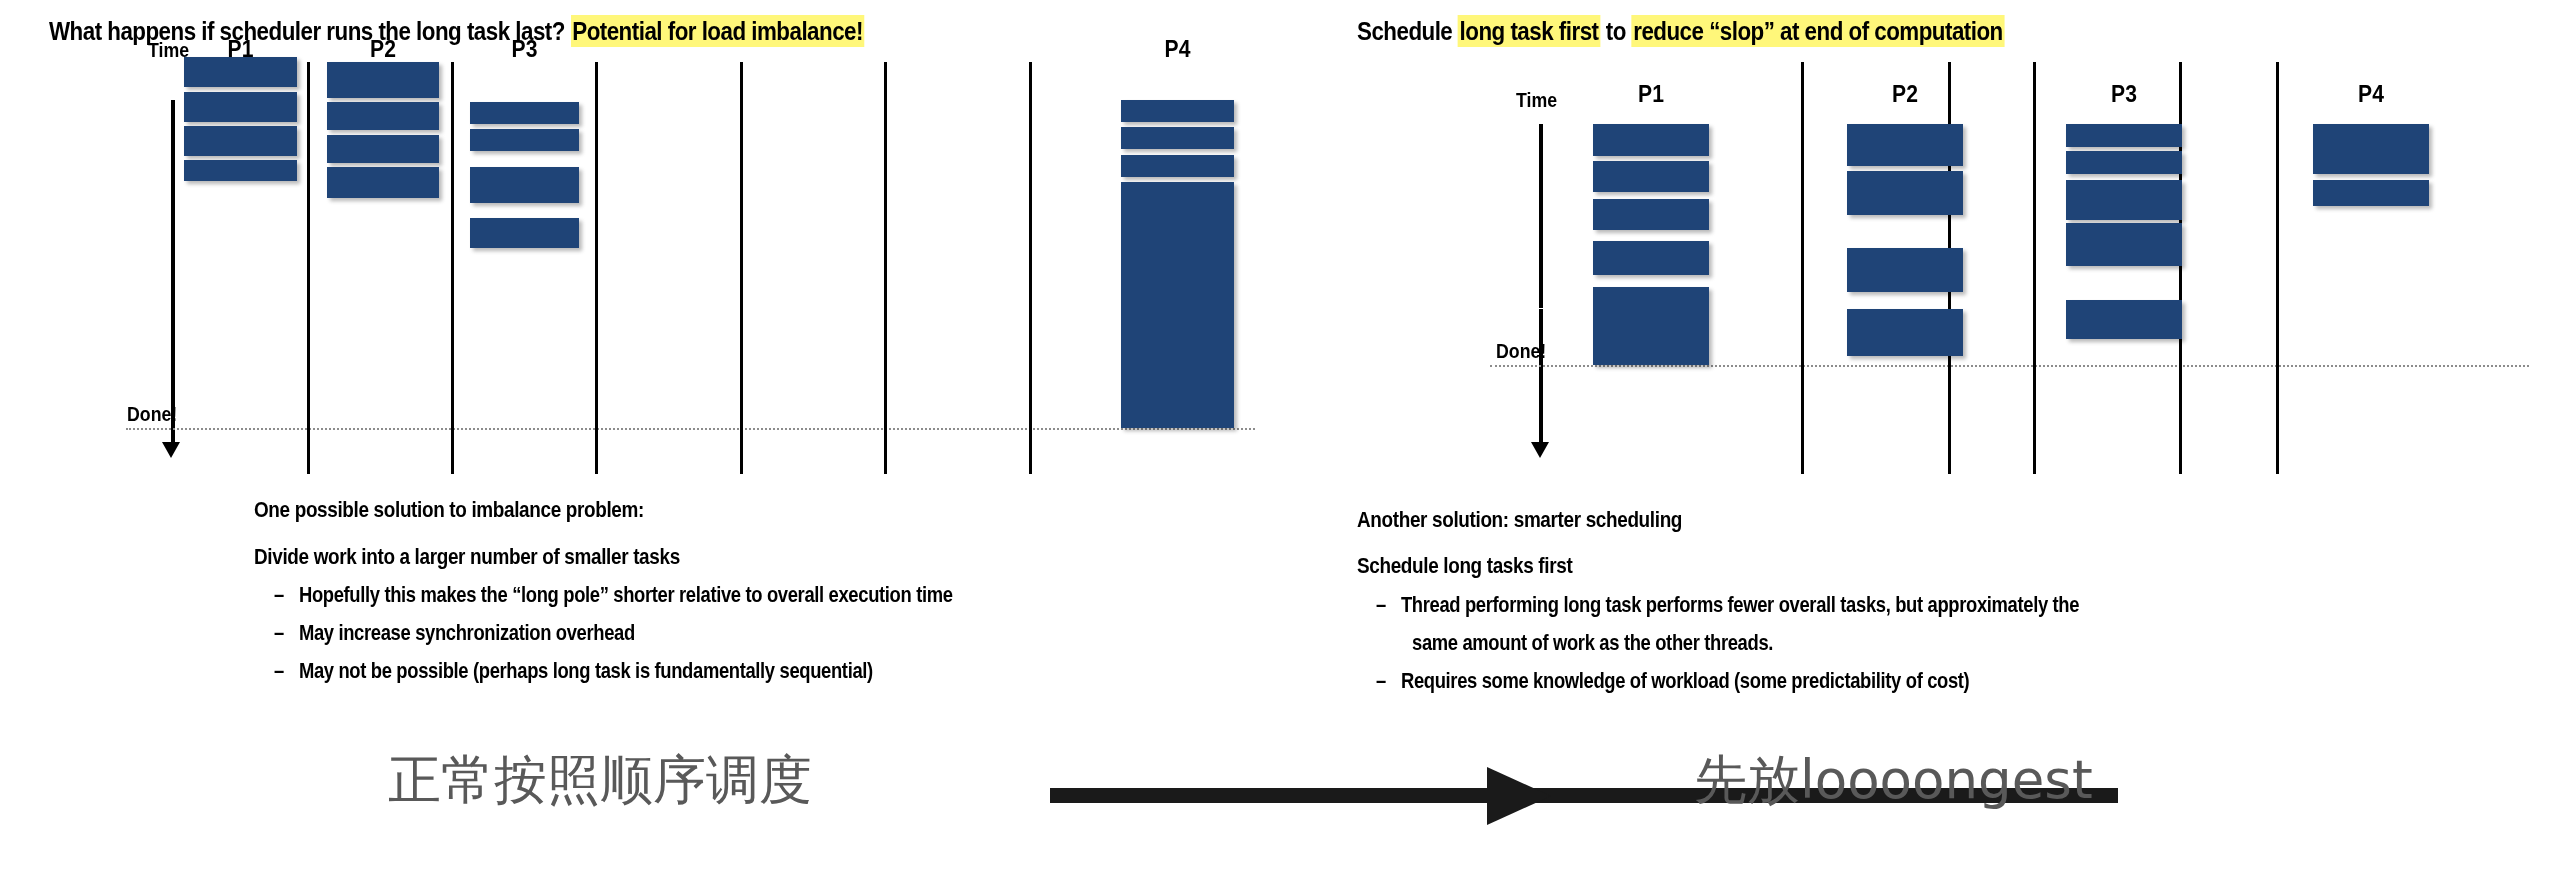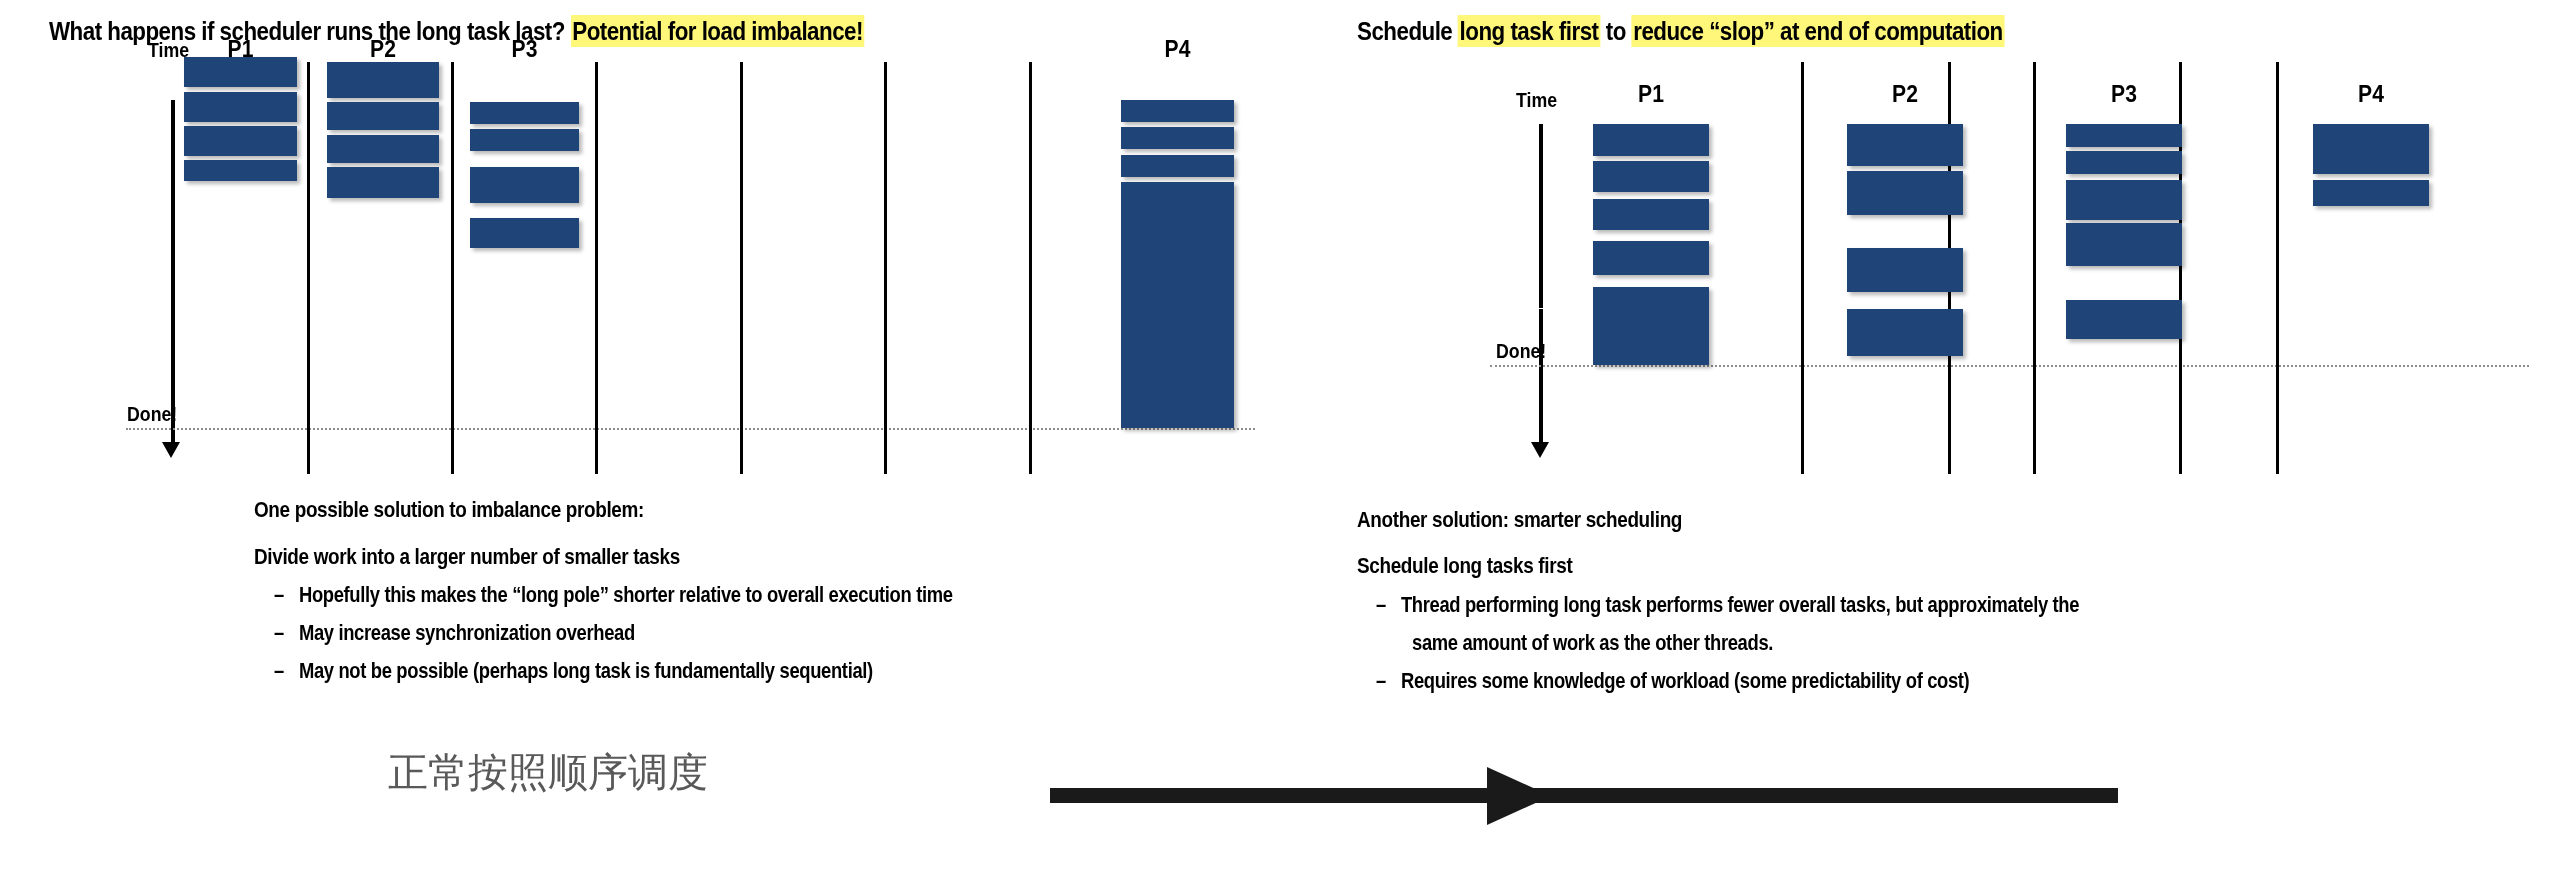--- a/index.html
+++ b/index.html
@@ -101,21 +101,21 @@
     font-size: 21.4px;
   }
   .dash {
     display: inline-block;
     width: 29px;
   }
   
   .cn-note {
     position: absolute;
     font-family: "DejaVu Sans", sans-serif;
-    font-size: 40px;
+    font-size: 53px;
     color: #595959;
     white-space: nowrap;
   }
   .big-arrow-shaft {
     position: absolute;
     background: #1a1a1a;
   }
   .big-arrow-head {
     position: absolute;
     width: 0; height: 0;
@@ -238,14 +238,15 @@
     <div class="body-line sub" style="left:1376px; top:593px;"><span class="dash">–</span><span>Thread performing long task performs fewer overall tasks, but approximately the</span></div>
     <div class="body-line sub" style="left:1412px; top:631px;">same amount of work as the other threads.</div>
     <div class="body-line sub" style="left:1376px; top:669px;"><span class="dash">–</span><span>Requires some knowledge of workload (some predictability of cost)</span></div>
   </div>
 
   <div class="cn-note" style="left:388px; top:745px;">正常按照顺序调度</div>
 
   <div class="big-arrow-shaft" style="left:1050px; top:788px; width:1068px; height:14.6px;"></div>
   <div class="big-arrow-head" style="left:1487px; top:767px;"></div>
 
+  <div class="cn-note" style="left:1694px; top:745px;">先放loooongest</div>
 </div>
 
 
 </body></html>

